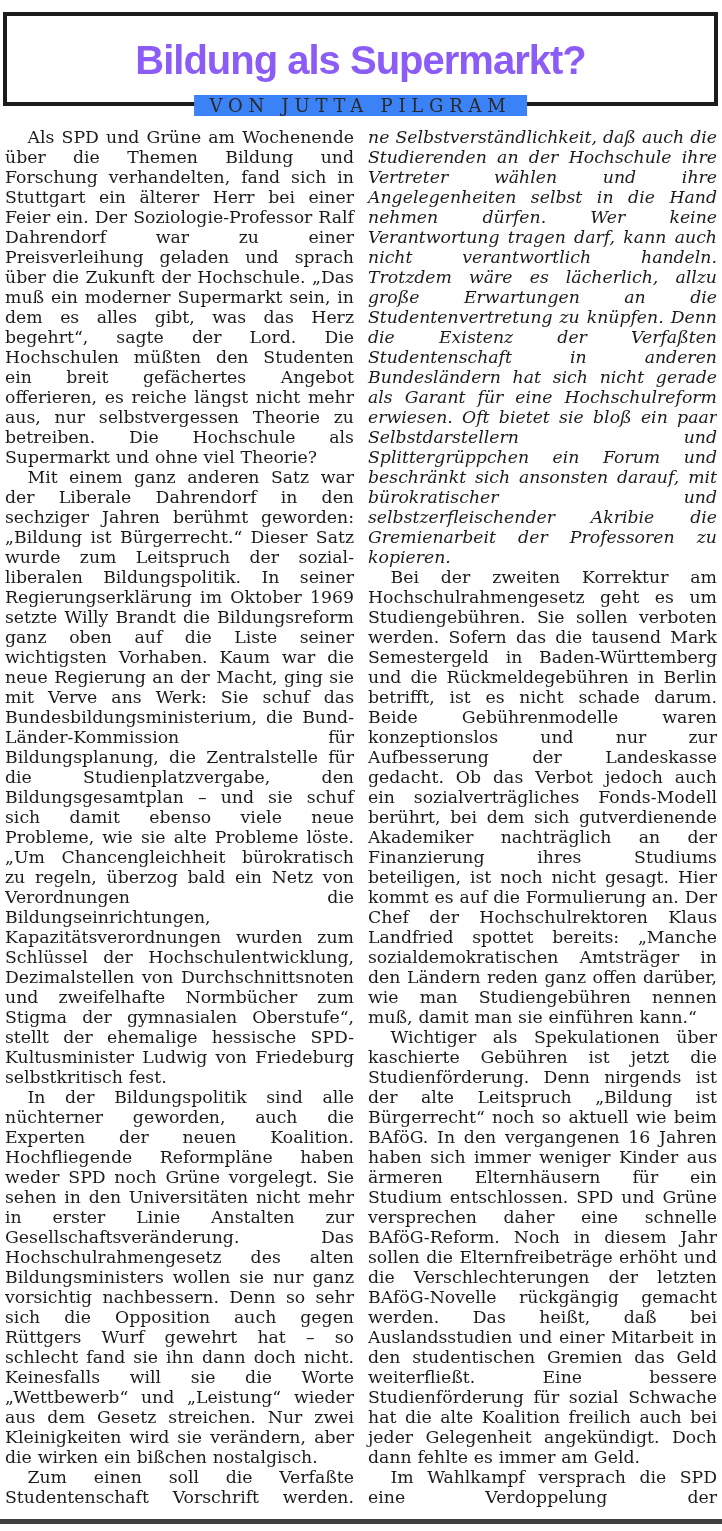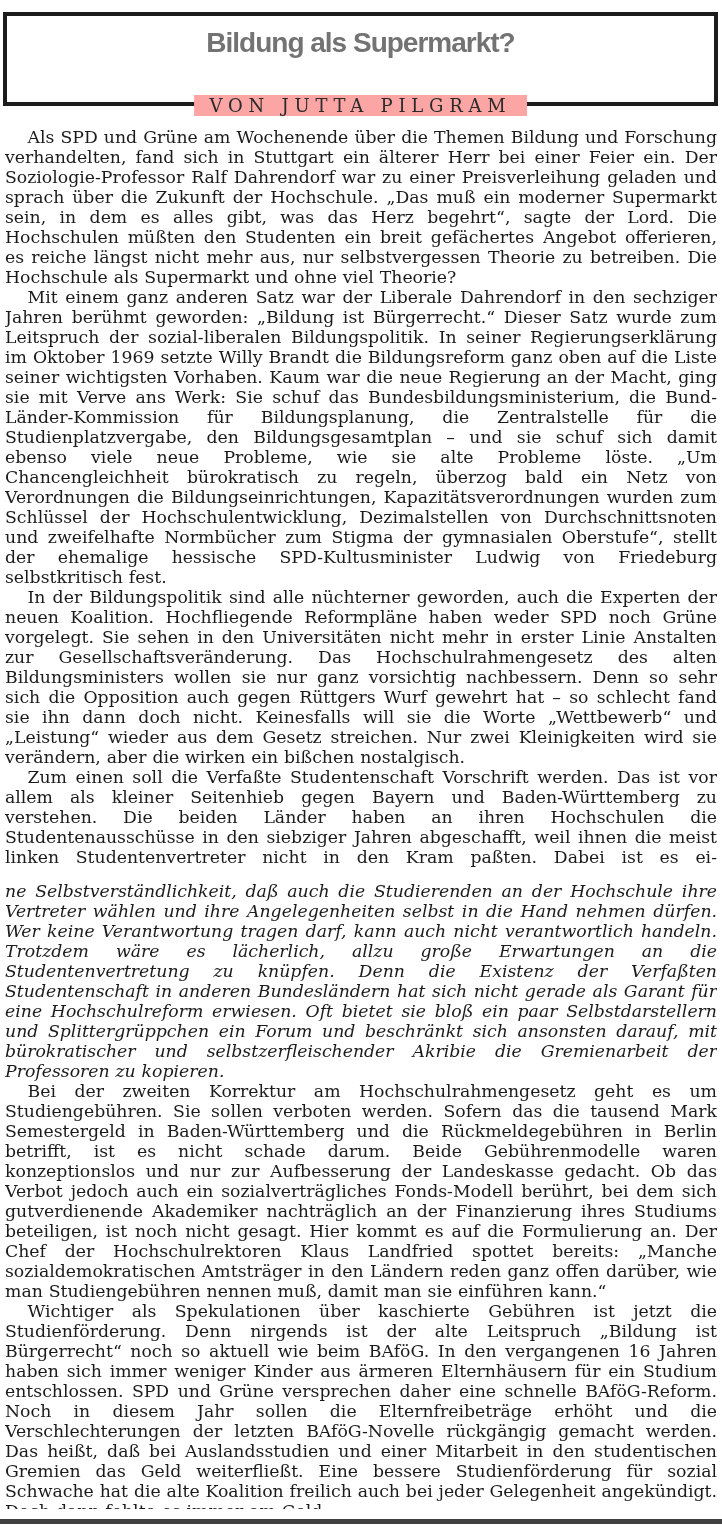--- a/index.html
+++ b/index.html
@@ -17,52 +17,51 @@
     top: 12px;
     left: 3px;
     right: 4px;
     height: 94px;
     border: 4px solid #1c1c1c;
     background: #ffffff;
     box-sizing: border-box;
   }
   .title {
     margin: 0;
-    padding-top: 11px;
+    padding-top: 22px;
     text-align: center;
     font-family: "Liberation Sans", sans-serif;
     font-weight: bold;
-    font-size: 28px;
+    font-size: 40px;
     letter-spacing: -1px;
-    color: #737373;
+    color: #8b5cf6;
     white-space: nowrap;
   }
   .byline {
     position: absolute;
     left: 50%;
     bottom: -14px;
     transform: translateX(-50%);
-    background: #fca5a5;
+    background: #3b82f6;
     padding: 0 16px;
     font-family: "DejaVu Serif", serif;
     font-size: 18px;
     letter-spacing: 0.32em;
     white-space: nowrap;
     color: #2a2a2a;
   }
   .columns {
     position: absolute;
     top: 127px;
     left: 5px;
     right: 5px;
     height: 1382px;
     display: flex;
     gap: 14px;
     overflow: hidden;
-    flex-direction: column;
   }
   .col {
     flex: 1 1 0;
     min-width: 0;
     font-family: "DejaVu Serif", serif;
     font-size: 17.3px;
     line-height: 20px;
     text-align: justify;
     hyphens: auto;
     -webkit-hyphens: auto;

